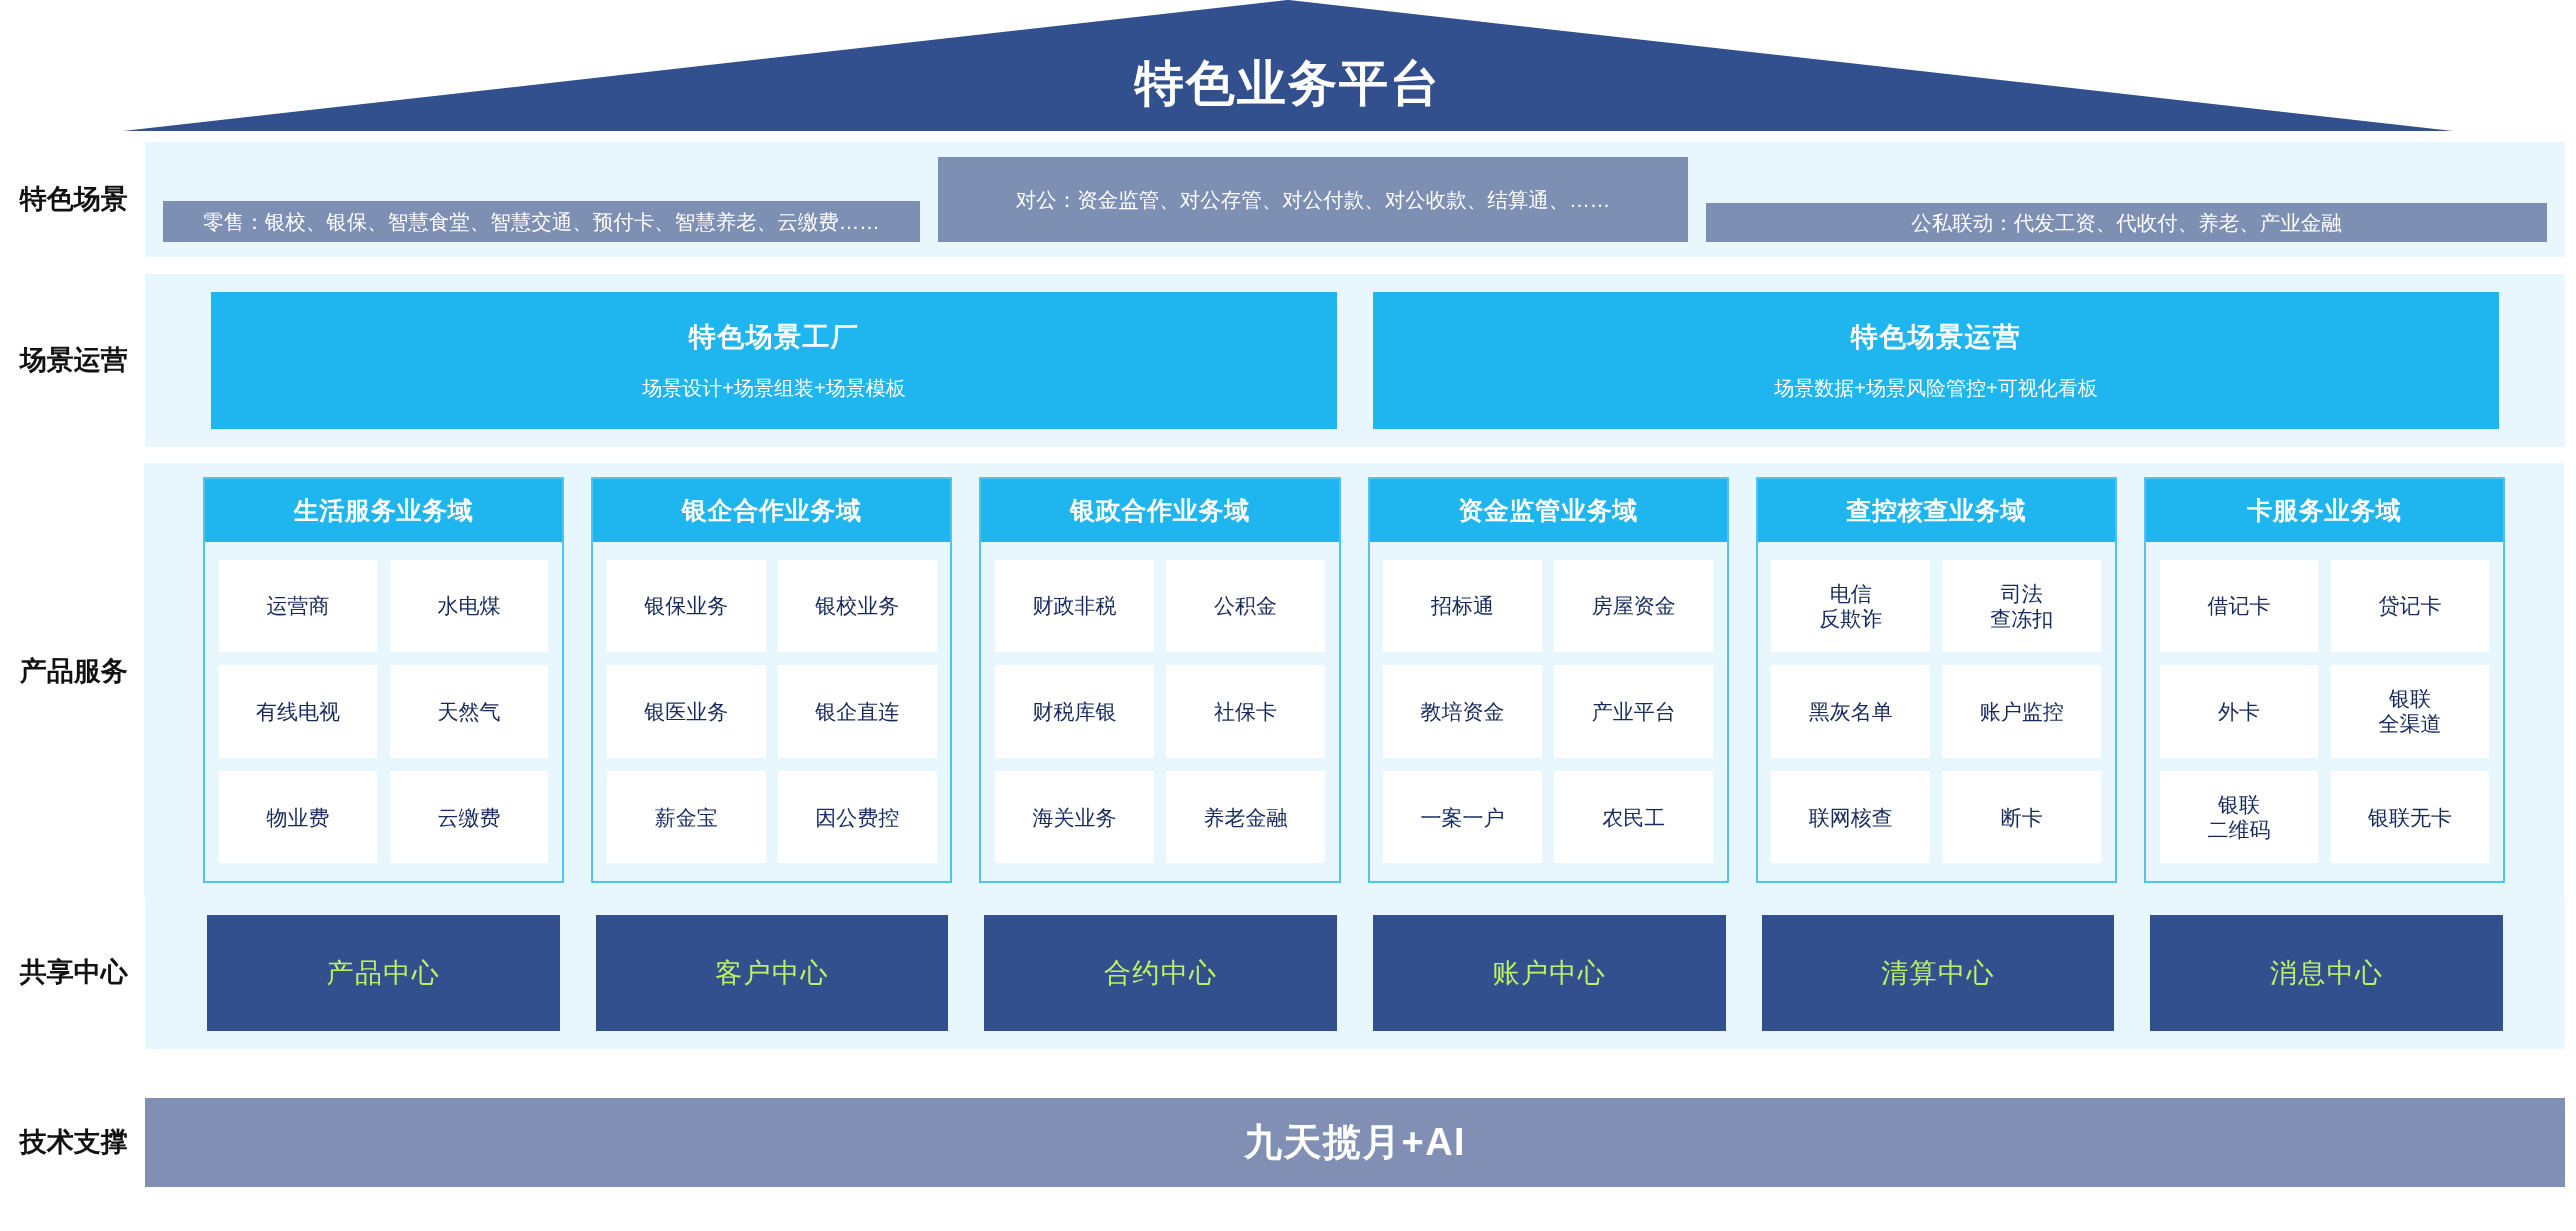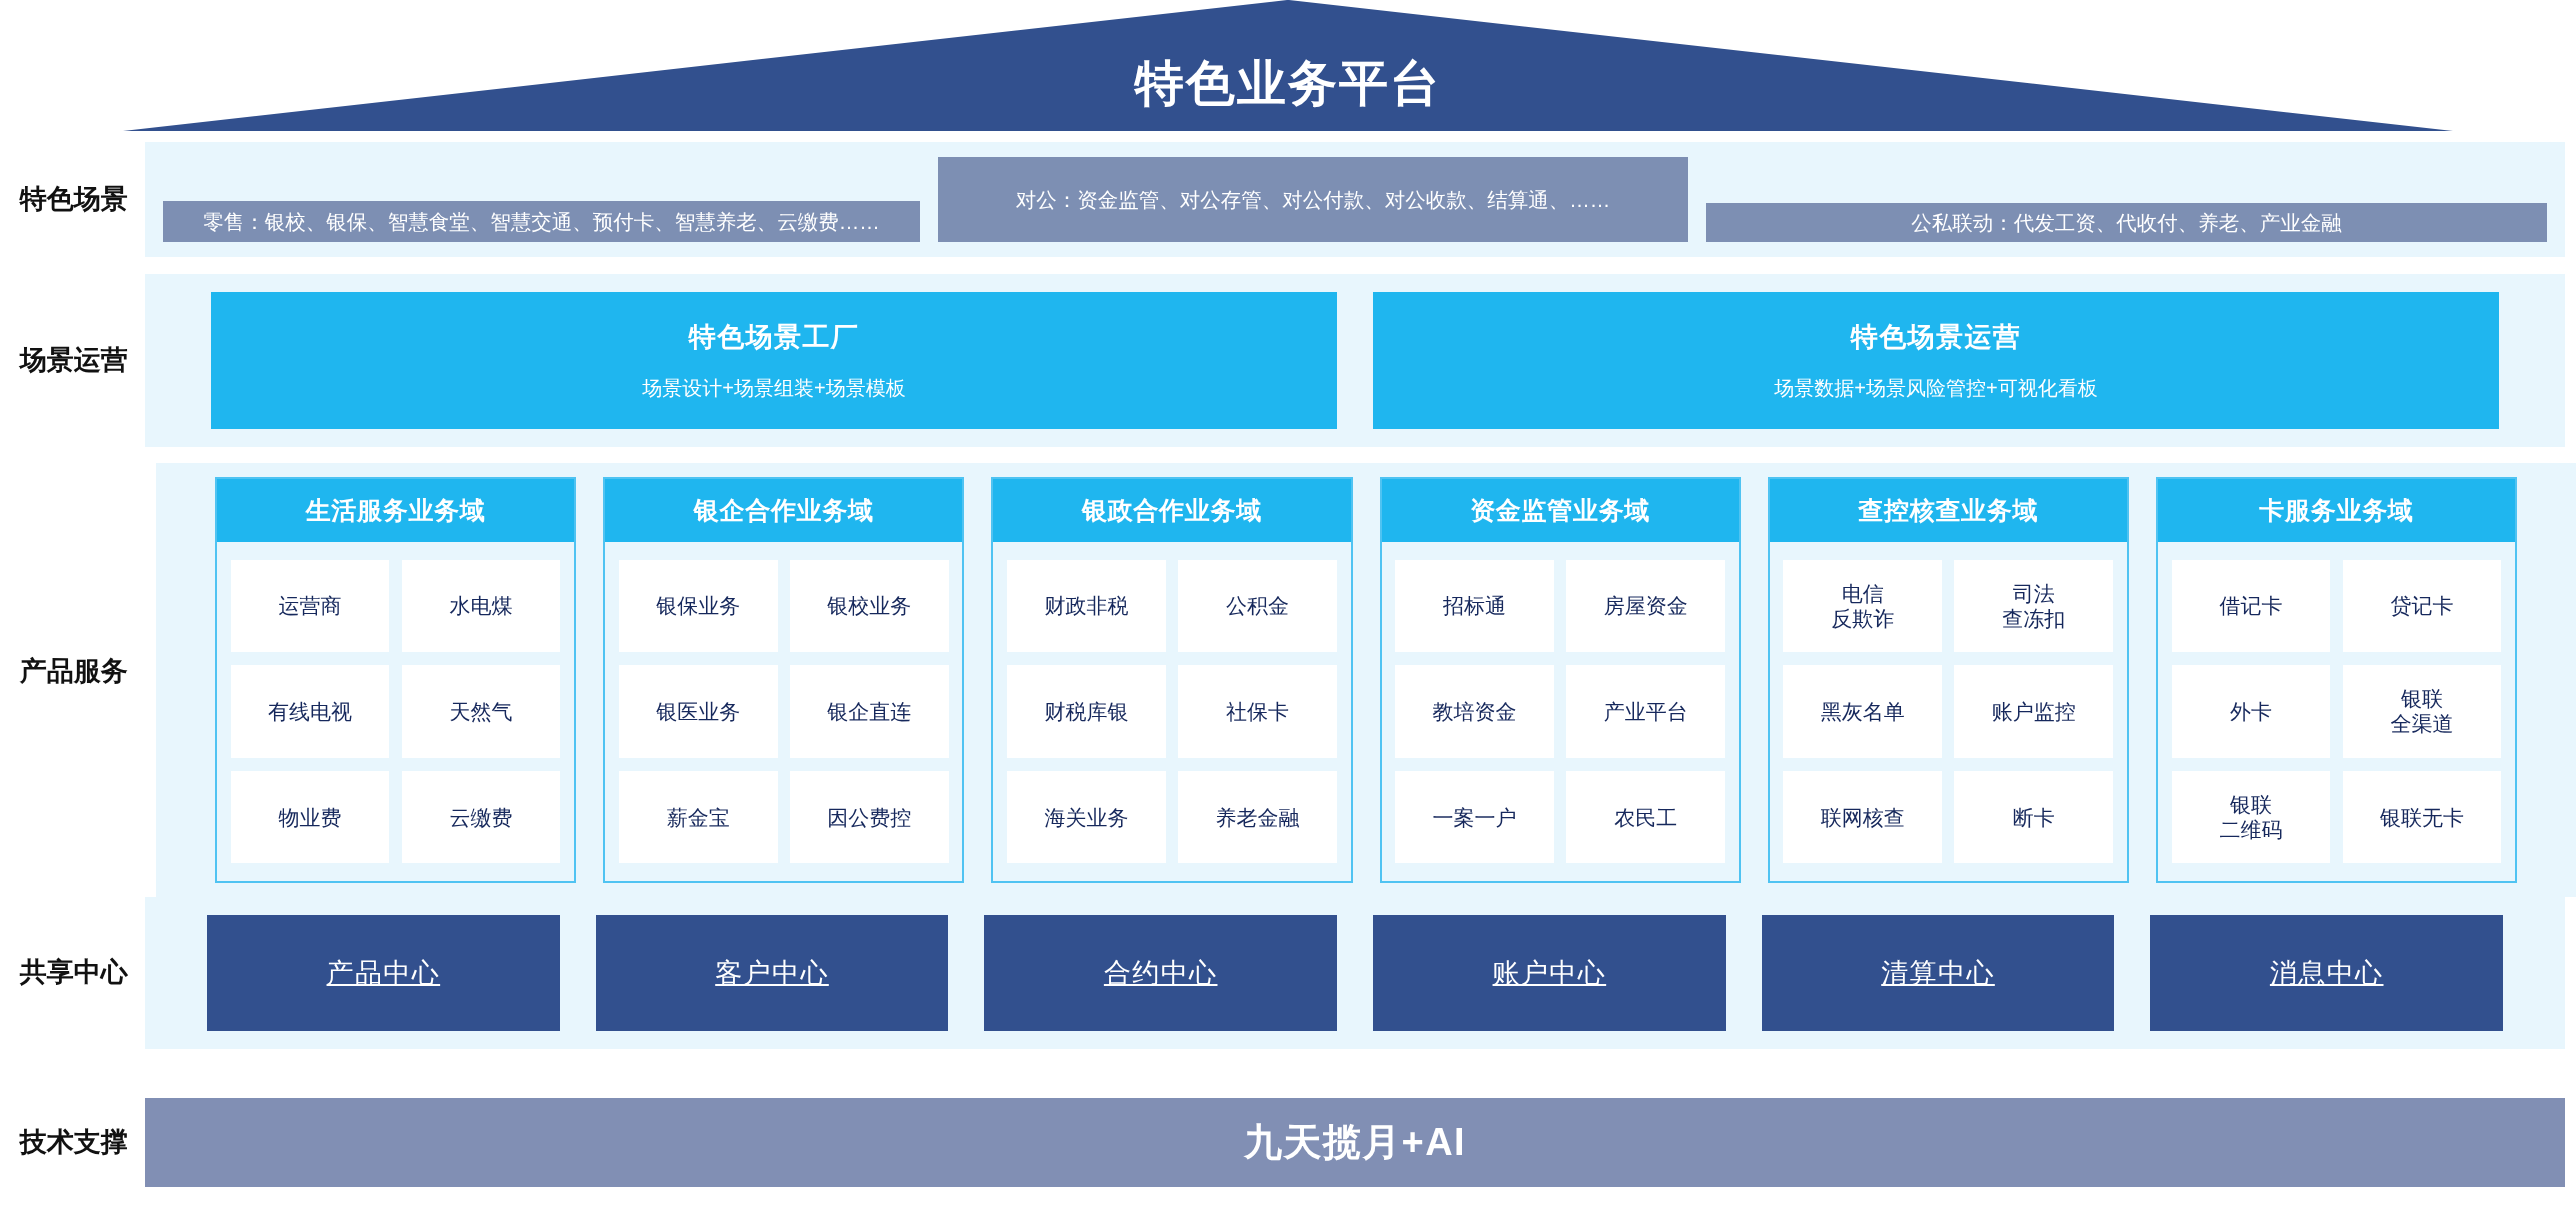--- a/index.html
+++ b/index.html
@@ -58,21 +58,21 @@
   }
   .op-box{
     flex:1 1 0;background:#1FB6EF;color:#ffffff;
     display:flex;flex-direction:column;align-items:center;justify-content:center;
     gap:20px;
   }
   .op-title{font-size:27px;font-weight:bold;letter-spacing:1.4px;}
   .op-sub{font-size:20px;font-weight:normal;}
 
   
-  #band-prod{left:156px;top:463px;width:2420px;height:434px;}
+  #band-prod{left:144px;top:463px;width:2420px;height:434px;}
   .prod-row{
     position:absolute;left:59px;top:13.7px;right:59px;bottom:13.7px;
     display:flex;gap:27px;
   }
   .prod-col{
     flex:1 1 0;display:flex;flex-direction:column;
     border:2.1px solid #4FC3F2;box-sizing:border-box;background:#E8F6FD;
   }
   .prod-head{
     background:#1FB6EF;color:#ffffff;
@@ -92,23 +92,23 @@
     white-space:pre-line;
   }
 
   
   #band-share{left:145px;top:897px;width:2420px;height:152px;}
   .share-row{
     position:absolute;left:62px;top:18px;right:62px;bottom:18px;
     display:flex;gap:36px;
   }
   .share-box{
-    flex:1 1 0;background:#32508E;color:#ffffff;
-    display:flex;align-items:center;justify-content:center;
-    font-size:27px;letter-spacing:1.4px;text-decoration:underline;
+    flex:1 1 0;background:#32508E;color:#bef264;
+    display:flex;align-items:center;justify-content:center;
+    font-size:27px;letter-spacing:1.4px;
   }
 
   
   #band-tech{left:145px;top:1098px;width:2420px;height:89px;background:#818FB4;}
   .tech-text{
     position:absolute;inset:0;
     display:flex;align-items:center;justify-content:center;
     color:#ffffff;font-size:38px;font-weight:bold;letter-spacing:1.4px;
   }
 </style>

